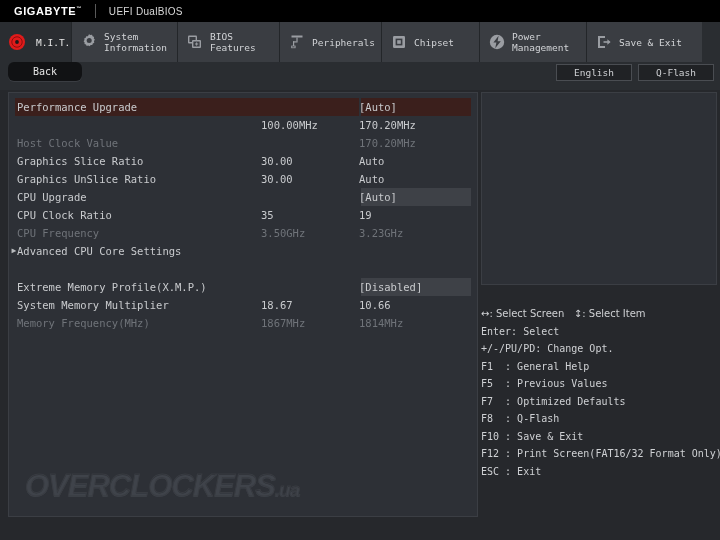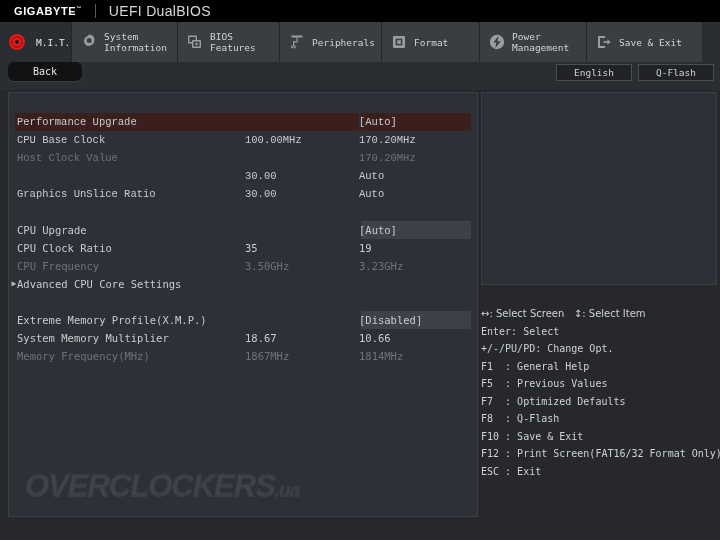--- a/index.html
+++ b/index.html
@@ -19,21 +19,21 @@
     color:#ffffff; font-family:"Liberation Sans", sans-serif;
     font-weight:bold; font-size:11px; letter-spacing:.6px;
     padding-left:14px; position:relative;
   }
   .brand-tm{ font-size:5px; vertical-align:super; }
   .brand-div{
     width:1px; height:14px; background:#5a5a5a; margin:0 13px;
   }
   .brand-sub{
     color:#d8d8d8; font-family:"Liberation Sans", sans-serif;
-    font-size:14px; letter-spacing:.3px;
+    font-size:10px; letter-spacing:.3px;
   }
   
   .tabstrip{
     position:absolute; left:0; top:22px; width:720px; height:40px;
     background:#2a2d31;
     display:flex; align-items:stretch;
   }
   .tab{
     display:flex; align-items:center; gap:6px;
     padding:0 8px 0 8px;
@@ -71,33 +71,33 @@
     display:flex; align-items:center; justify-content:center;
   }
   
   .settings{
     position:absolute; left:8px; top:92px; width:470px; height:425px;
     background:#2d3036;
     border:1px solid #3b3e44;
     overflow:hidden;
   }
   .grp{ padding:0; }
-  .grp.g1{ margin-top:20px;font-family:Liberation Mono, monospace; }
-  .grp.g2{ margin-top:18px; }
+  .grp.g1{ margin-top:5px; }
+  .grp.g2{ }
   .grp.g3{ margin-top:18px; }
   .srow{
     position:relative; height:18px; line-height:18px;
     display:flex; align-items:center;
   }
   .c-label{
     position:absolute; left:8px; width:245px;
     font-size:10.5px; color:#c9cbce; white-space:nowrap;
   }
   .c-mid{
-    position:absolute; left:236px; width:95px;
+    position:absolute; left:252px; width:95px;
     font-size:10.5px; color:#c9cbce;
   }
   .c-val{
     position:absolute; left:350px; width:110px;
     font-size:10.5px; color:#c9cbce;
   }
   .srow.dim .c-label,.srow.dim .c-mid,.srow.dim .c-val{ color:#6f7379; }
   .hl-red{
     position:absolute; left:6px; top:0; width:344px; height:18px;
     background:#3b1f1c;
@@ -210,21 +210,21 @@
   </div>
 
   <div class="tab inactive" style="width:98px;">
     <span class="tab-ico">
       <svg width="18" height="18" viewBox="0 0 18 18">
         <rect x="3" y="3" width="12" height="12" rx="1.2" fill="#9a9da2"></rect>
         <rect x="5.6" y="5.6" width="6.8" height="6.8" fill="#3a3d42"></rect>
         <rect x="7.2" y="7.2" width="3.6" height="3.6" fill="#9a9da2"></rect>
       </svg>
     </span>
-    <span class="tab-label">Format</span>
+    <span class="tab-label">Chipset</span>
   </div>
 
   <div class="tab inactive" style="width:107px;">
     <span class="tab-ico">
       <svg width="18" height="18" viewBox="0 0 18 18">
         <circle cx="9" cy="9" r="7.2" fill="#9a9da2"></circle>
         <path d="M10.6 2.8 L5.4 9.4 H8.4 L7.2 15.2 L12.8 8.3 H9.6 Z" fill="#3a3d42"></path>
       </svg>
     </span>
     <span class="tab-label">Power
@@ -255,30 +255,30 @@
 
   <div class="grp g1">
     <div class="srow">
       <span class="hl-red"></span>
       <span class="hl-red2"></span>
       <span class="c-label">Performance Upgrade</span>
       <span class="c-mid"></span>
       <span class="c-val">[Auto]</span>
     </div>
     <div class="srow">
-      <span class="c-label">CPU Base Clock</span>
       <span class="c-mid">100.00MHz</span>
       <span class="c-val">170.20MHz</span>
     </div>
     <div class="srow dim">
       <span class="c-label">Host Clock Value</span>
       <span class="c-mid"></span>
       <span class="c-val">170.20MHz</span>
     </div>
     <div class="srow">
+      <span class="c-label">Graphics Slice Ratio</span>
       <span class="c-mid">30.00</span>
       <span class="c-val">Auto</span>
     </div>
     <div class="srow">
       <span class="c-label">Graphics UnSlice Ratio</span>
       <span class="c-mid">30.00</span>
       <span class="c-val">Auto</span>
     </div>
   </div>
 

